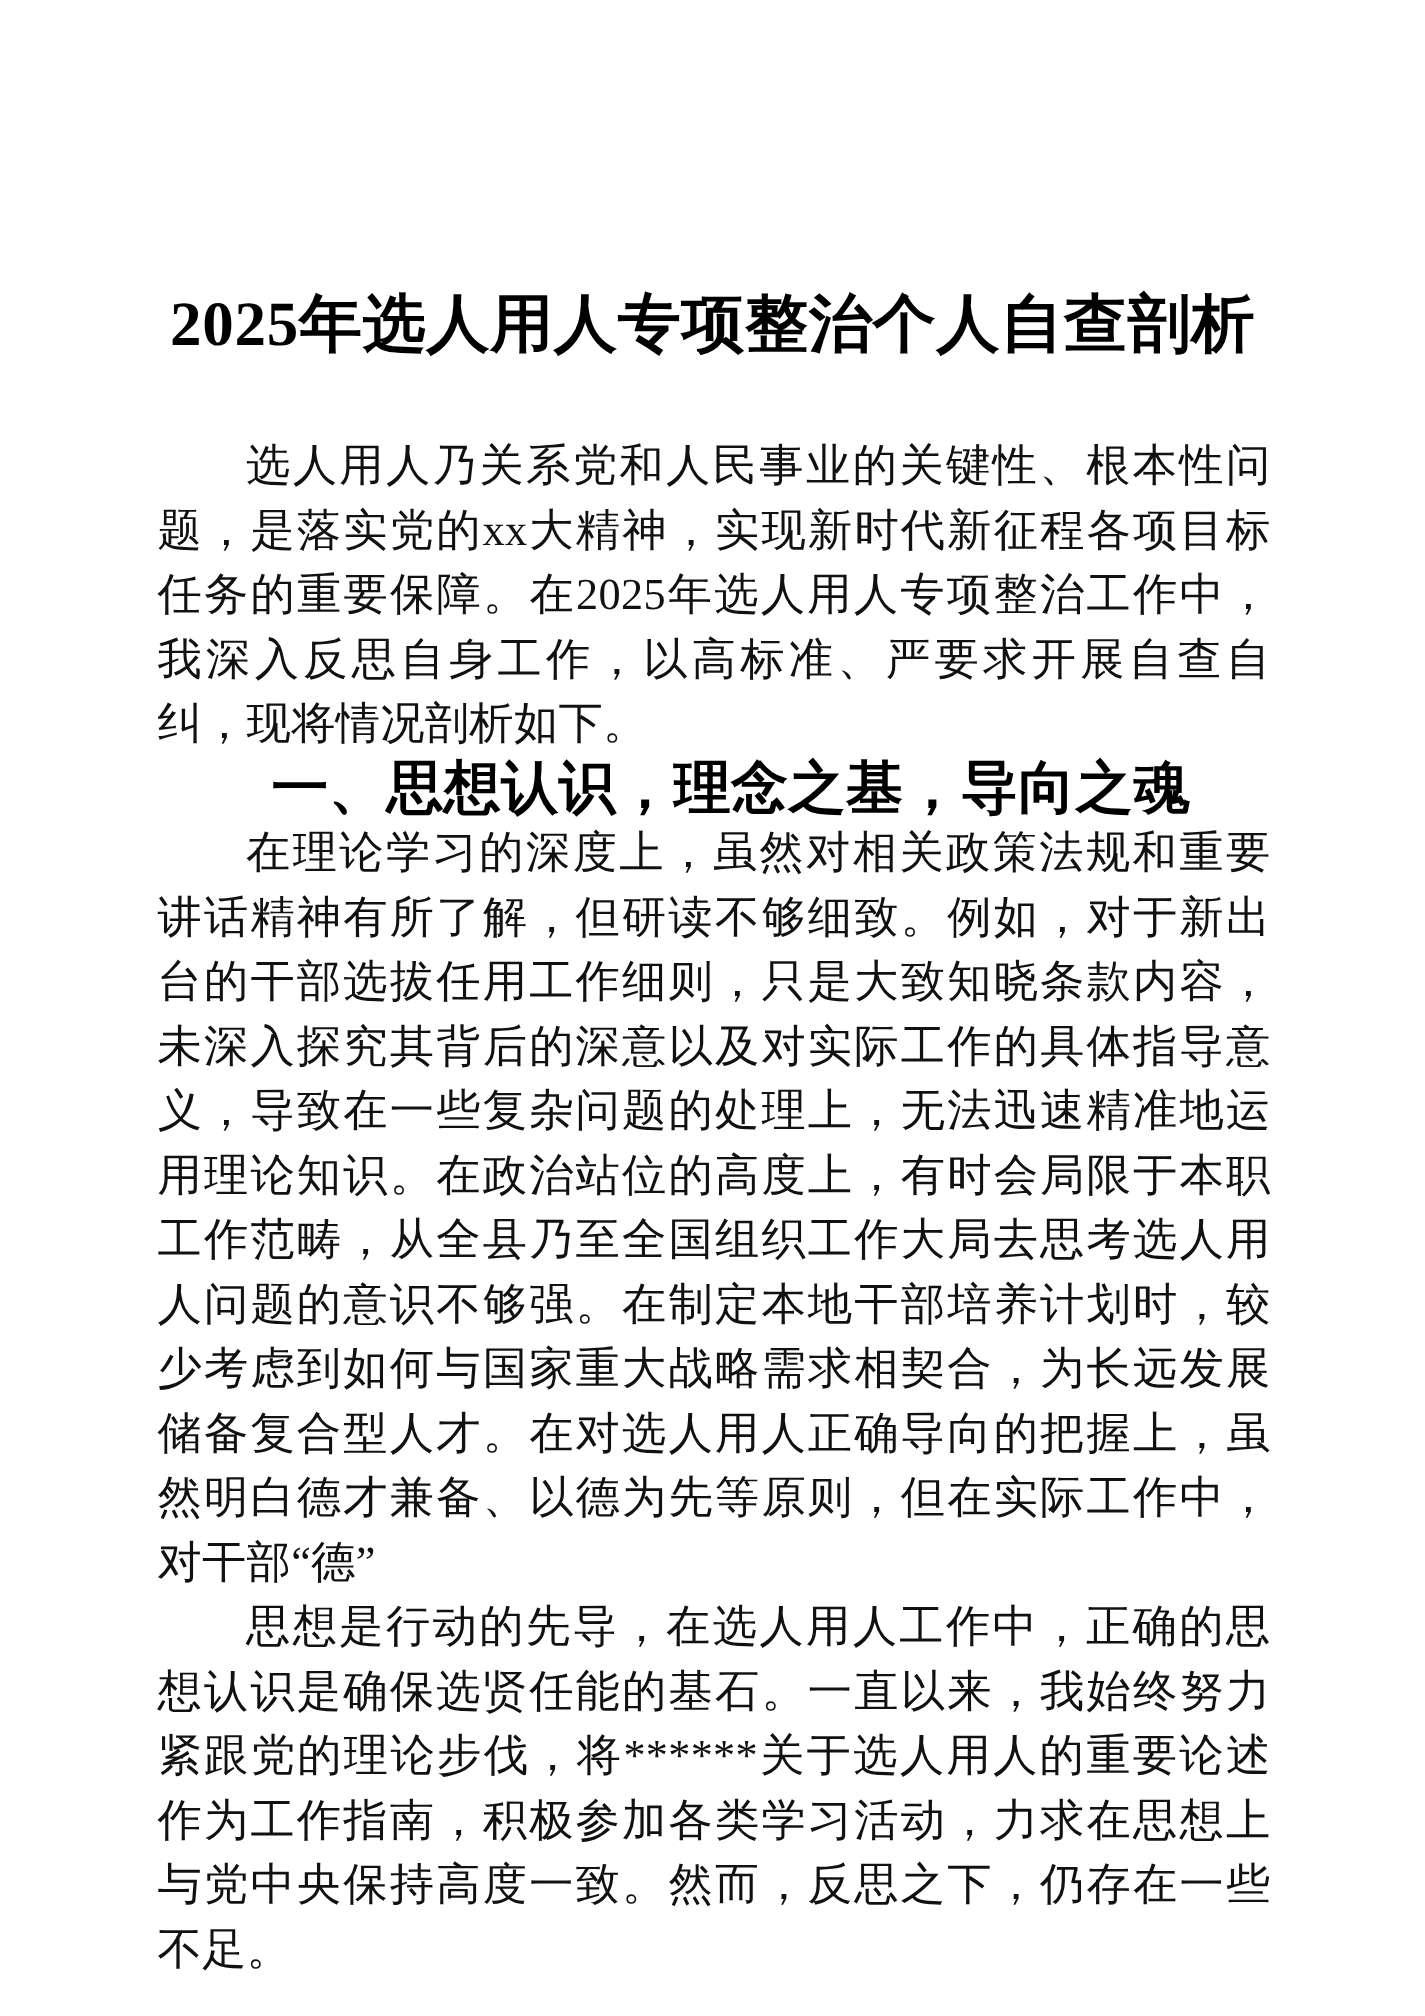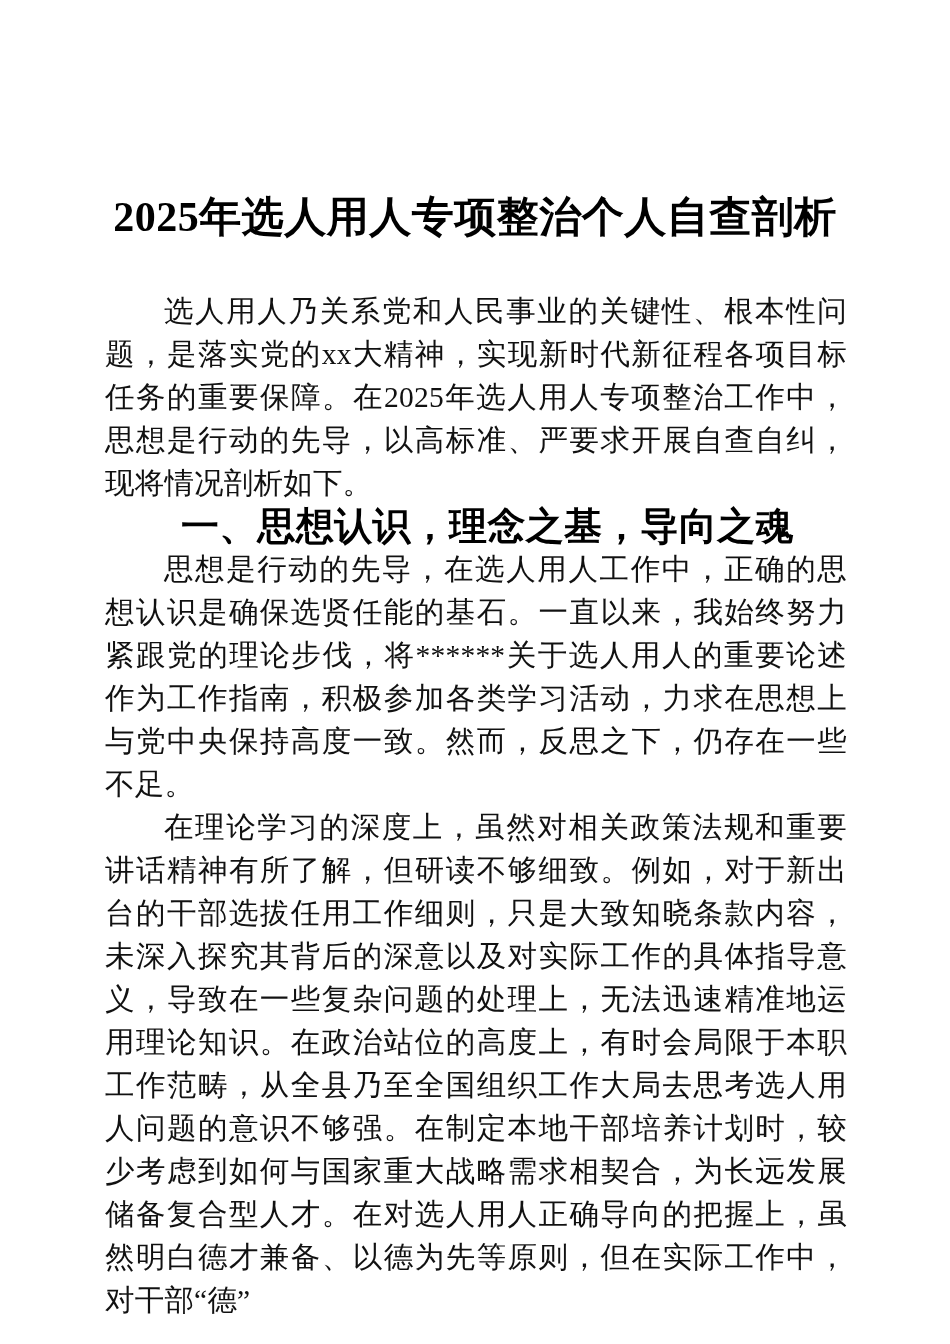--- a/index.html
+++ b/index.html
@@ -78,23 +78,23 @@
 </head>
 <body>
 
 <div class="page">
   <div class="content">
 
     <h1 class="doc-title">2025年选人用人专项整治个人自查剖析</h1>
 
     <div class="body-block">
 
-      <p class="para">选人用人乃关系党和人民事业的关键性、根本性问题，是落实党的xx大精神，实现新时代新征程各项目标任务的重要保障。在2025年选人用人专项整治工作中，思想是行动的先导，以高标准、严要求开展自查自纠，现将情况剖析如下。</p>
+      <p class="para">选人用人乃关系党和人民事业的关键性、根本性问题，是落实党的xx大精神，实现新时代新征程各项目标任务的重要保障。在2025年选人用人专项整治工作中，我深入反思自身工作，以高标准、严要求开展自查自纠，现将情况剖析如下。</p>
 
       <p class="heading">一、思想认识，理念之基，导向之魂</p>
 
+      <p class="para">在理论学习的深度上，虽然对相关政策法规和重要讲话精神有所了解，但研读不够细致。例如，对于新出台的干部选拔任用工作细则，只是大致知晓条款内容，未深入探究其背后的深意以及对实际工作的具体指导意义，导致在一些复杂问题的处理上，无法迅速精准地运用理论知识。在政治站位的高度上，有时会局限于本职工作范畴，从全县乃至全国组织工作大局去思考选人用人问题的意识不够强。在制定本地干部培养计划时，较少考虑到如何与国家重大战略需求相契合，为长远发展储备复合型人才。在对选人用人正确导向的把握上，虽然明白德才兼备、以德为先等原则，但在实际工作中，对干部“德”</p>
+
       <p class="para">思想是行动的先导，在选人用人工作中，正确的思想认识是确保选贤任能的基石。一直以来，我始终努力紧跟党的理论步伐，将******关于选人用人的重要论述作为工作指南，积极参加各类学习活动，力求在思想上与党中央保持高度一致。然而，反思之下，仍存在一些不足。</p>
-
-      <p class="para">在理论学习的深度上，虽然对相关政策法规和重要讲话精神有所了解，但研读不够细致。例如，对于新出台的干部选拔任用工作细则，只是大致知晓条款内容，未深入探究其背后的深意以及对实际工作的具体指导意义，导致在一些复杂问题的处理上，无法迅速精准地运用理论知识。在政治站位的高度上，有时会局限于本职工作范畴，从全县乃至全国组织工作大局去思考选人用人问题的意识不够强。在制定本地干部培养计划时，较少考虑到如何与国家重大战略需求相契合，为长远发展储备复合型人才。在对选人用人正确导向的把握上，虽然明白德才兼备、以德为先等原则，但在实际工作中，对干部“德”</p>
 
     </div>
   </div>
 </div>
 
 </body></html>

